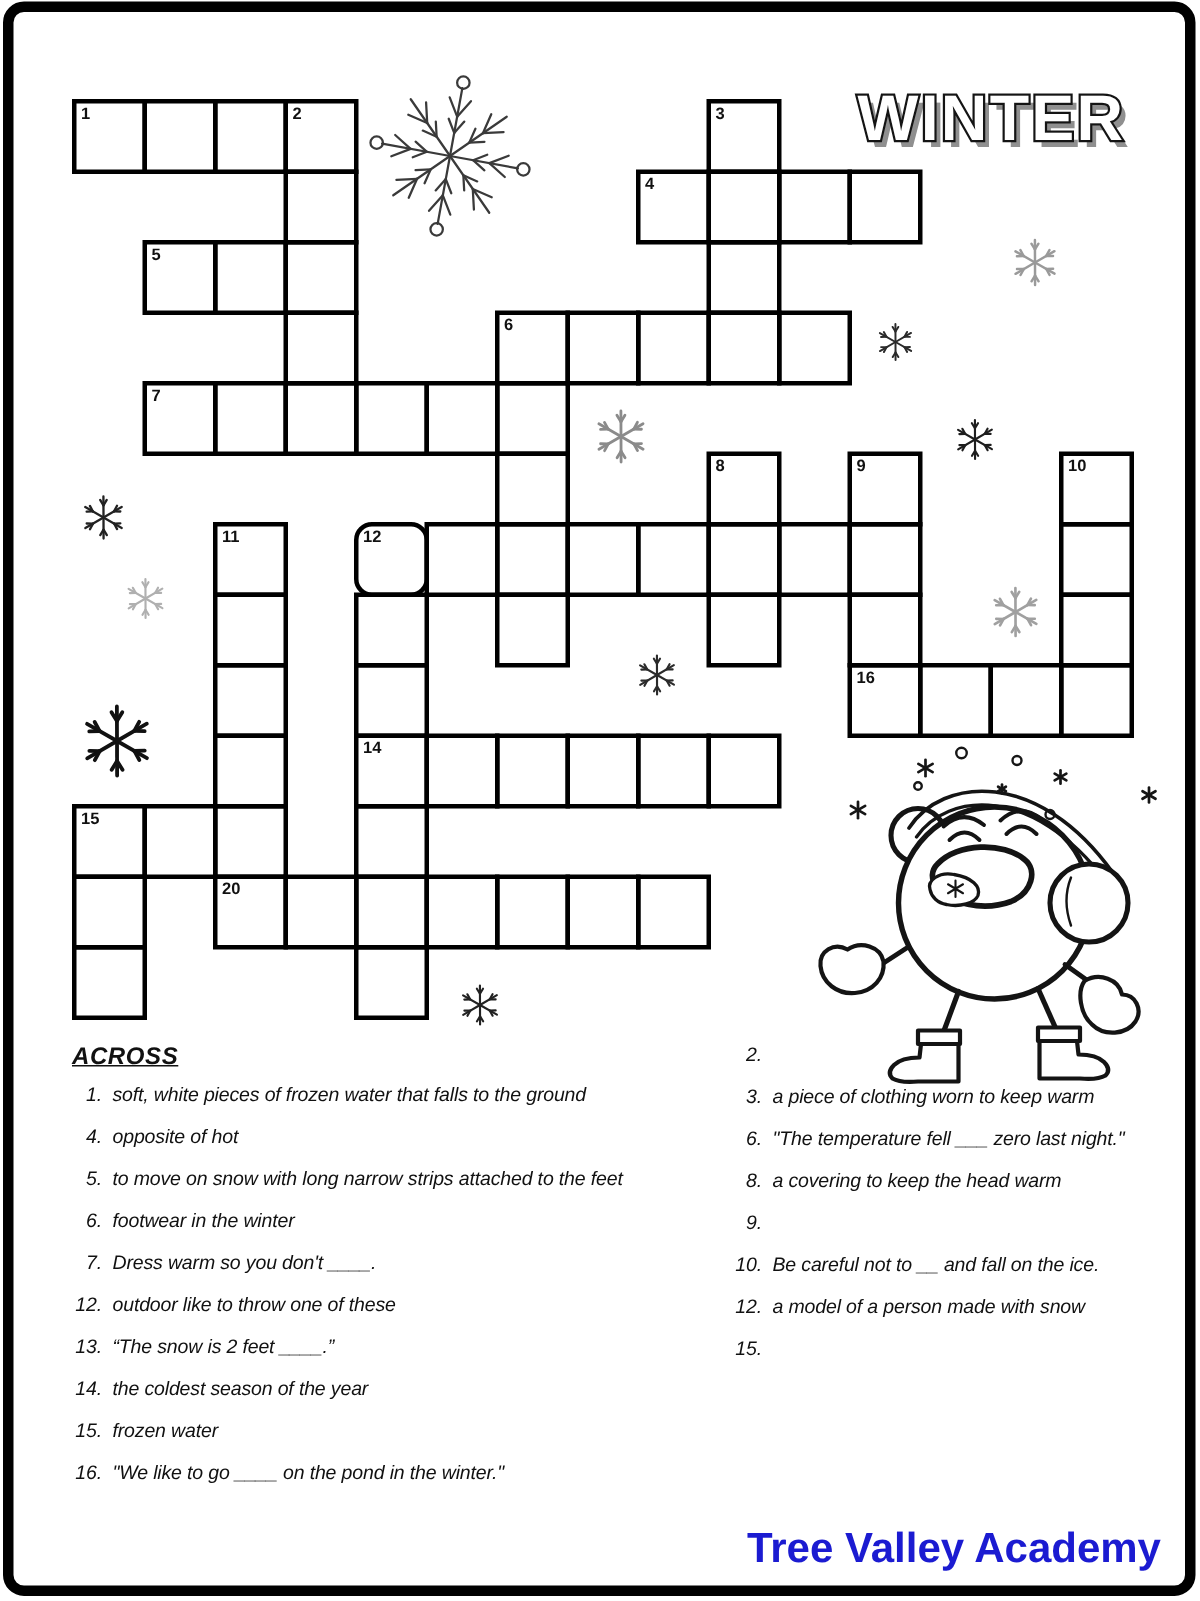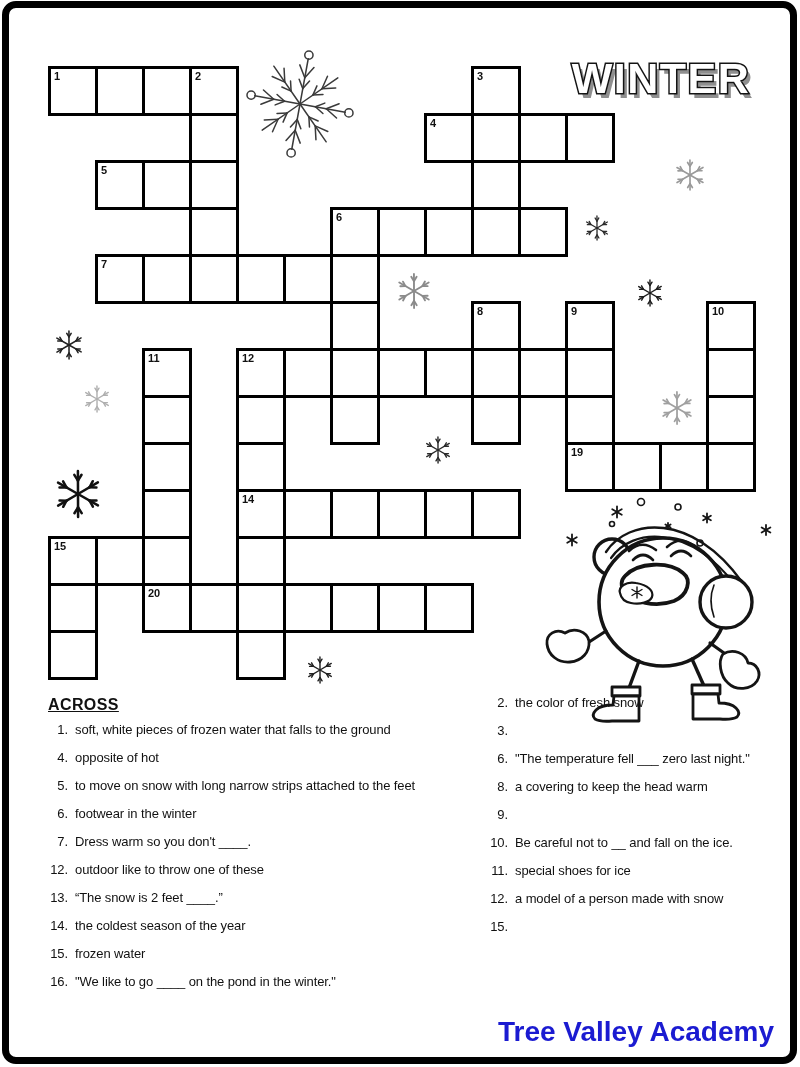--- a/index.html
+++ b/index.html
@@ -9,21 +9,21 @@
          border-radius:14px;pointer-events:none;}
   
   #grid{position:absolute;left:0;top:0;z-index:2;}
   .cell{position:absolute;width:50px;height:50px;border:3px solid #000;box-sizing:border-box;background:transparent;}
   .cnum{position:absolute;top:1px;left:3px;font-size:11px;font-weight:600;line-height:12px;color:#111;}
   
   #title-svg{position:absolute;left:548px;top:48px;z-index:2;}
   
   #decor{position:absolute;left:0;top:0;z-index:1;pointer-events:none;}
   
-  .clue-block{position:absolute;top:696px;z-index:3;}
+  .clue-block{position:absolute;top:696px;z-index:3;font-style:italic;}
   #across{left:44px;width:380px;}
   #down{left:484px;width:300px;}
   .clue-head{font-size:16px;font-weight:bold;text-decoration:underline;letter-spacing:.4px;margin:0 0 9px 4px;}
   .clue{display:flex;margin-bottom:14px;font-size:13px;line-height:14px;letter-spacing:-.1px;}
   .clue-num{flex:none;width:24px;text-align:right;padding-right:7px;}
   .clue-text{flex:1;}
   .justify{text-align:justify;}
   
   #brand{position:absolute;right:26px;top:1016px;width:300px;text-align:right;
          font-size:28px;font-weight:bold;z-index:3;}
@@ -394,41 +394,41 @@
     </div>
     <div class="cell" style="left: 565px; top: 301px;">
       <span class="cnum">9</span>
     </div>
     <div class="cell" style="left: 706px; top: 301px; text-align: center;">
       <span class="cnum">10</span>
     </div>
     <div class="cell" style="left: 142px; top: 348px;">
       <span class="cnum">11</span>
     </div>
-    <div class="cell" style="left: 236px; top: 348px;">
+    <div class="cell" style="left: 236px; top: 348px; border-radius: 12px;">
       <span class="cnum">12</span>
     </div>
     <div class="cell" style="left: 283px; top: 348px;"></div>
     <div class="cell" style="left: 330px; top: 348px;"></div>
     <div class="cell" style="left: 377px; top: 348px;"></div>
     <div class="cell" style="left: 424px; top: 348px;"></div>
     <div class="cell" style="left: 471px; top: 348px;"></div>
     <div class="cell" style="left: 518px; top: 348px;"></div>
     <div class="cell" style="left: 565px; top: 348px;"></div>
     <div class="cell" style="left: 706px; top: 348px;"></div>
     <div class="cell" style="left: 142px; top: 395px;"></div>
     <div class="cell" style="left: 236px; top: 395px;"></div>
     <div class="cell" style="left: 330px; top: 395px;"></div>
     <div class="cell" style="left: 471px; top: 395px;"></div>
     <div class="cell" style="left: 565px; top: 395px;"></div>
     <div class="cell" style="left: 706px; top: 395px;"></div>
     <div class="cell" style="left: 142px; top: 442px;"></div>
     <div class="cell" style="left: 236px; top: 442px;"></div>
     <div class="cell" style="left: 565px; top: 442px;">
-      <span class="cnum">19</span>
+      <span class="cnum">16</span>
     </div>
     <div class="cell" style="left: 612px; top: 442px;"></div>
     <div class="cell" style="left: 659px; top: 442px;"></div>
     <div class="cell" style="left: 706px; top: 442px;"></div>
     <div class="cell" style="left: 142px; top: 489px;"></div>
     <div class="cell" style="left: 236px; top: 489px;">
       <span class="cnum">14</span>
     </div>
     <div class="cell" style="left: 283px; top: 489px;"></div>
     <div class="cell" style="left: 330px; top: 489px;"></div>
@@ -498,45 +498,41 @@
         <span class="clue-num">16.</span>
         <span class="clue-text">"We like to go ____ on the pond in the winter."</span>
       </div>
     </div>
 </div>
 
 <div id="down" class="clue-block">
   <div class="clue-list">
       <div class="clue">
         <span class="clue-num">2.</span>
-        <span class="clue-text">the color of fresh snow</span>
       </div>
       <div class="clue">
         <span class="clue-num">3.</span>
+        <span class="clue-text">a piece of clothing worn to keep warm</span>
       </div>
       <div class="clue">
         <span class="clue-num">6.</span>
         <span class="clue-text">"The temperature fell ___ zero last night."</span>
       </div>
       <div class="clue">
         <span class="clue-num">8.</span>
         <span class="clue-text">a covering to keep the head warm</span>
       </div>
       <div class="clue">
         <span class="clue-num">9.</span>
       </div>
       <div class="clue">
         <span class="clue-num">10.</span>
         <span class="clue-text">Be careful not to __ and fall on the ice.</span>
       </div>
       <div class="clue">
-        <span class="clue-num">11.</span>
-        <span class="clue-text">special shoes for ice</span>
-      </div>
-      <div class="clue">
         <span class="clue-num">12.</span>
         <span class="clue-text">a model of a person made with snow</span>
       </div>
       <div class="clue">
         <span class="clue-num">15.</span>
       </div>
     </div>
 </div>
 
 <div id="brand" style="color: rgb(27, 27, 209);">Tree Valley Academy</div>

